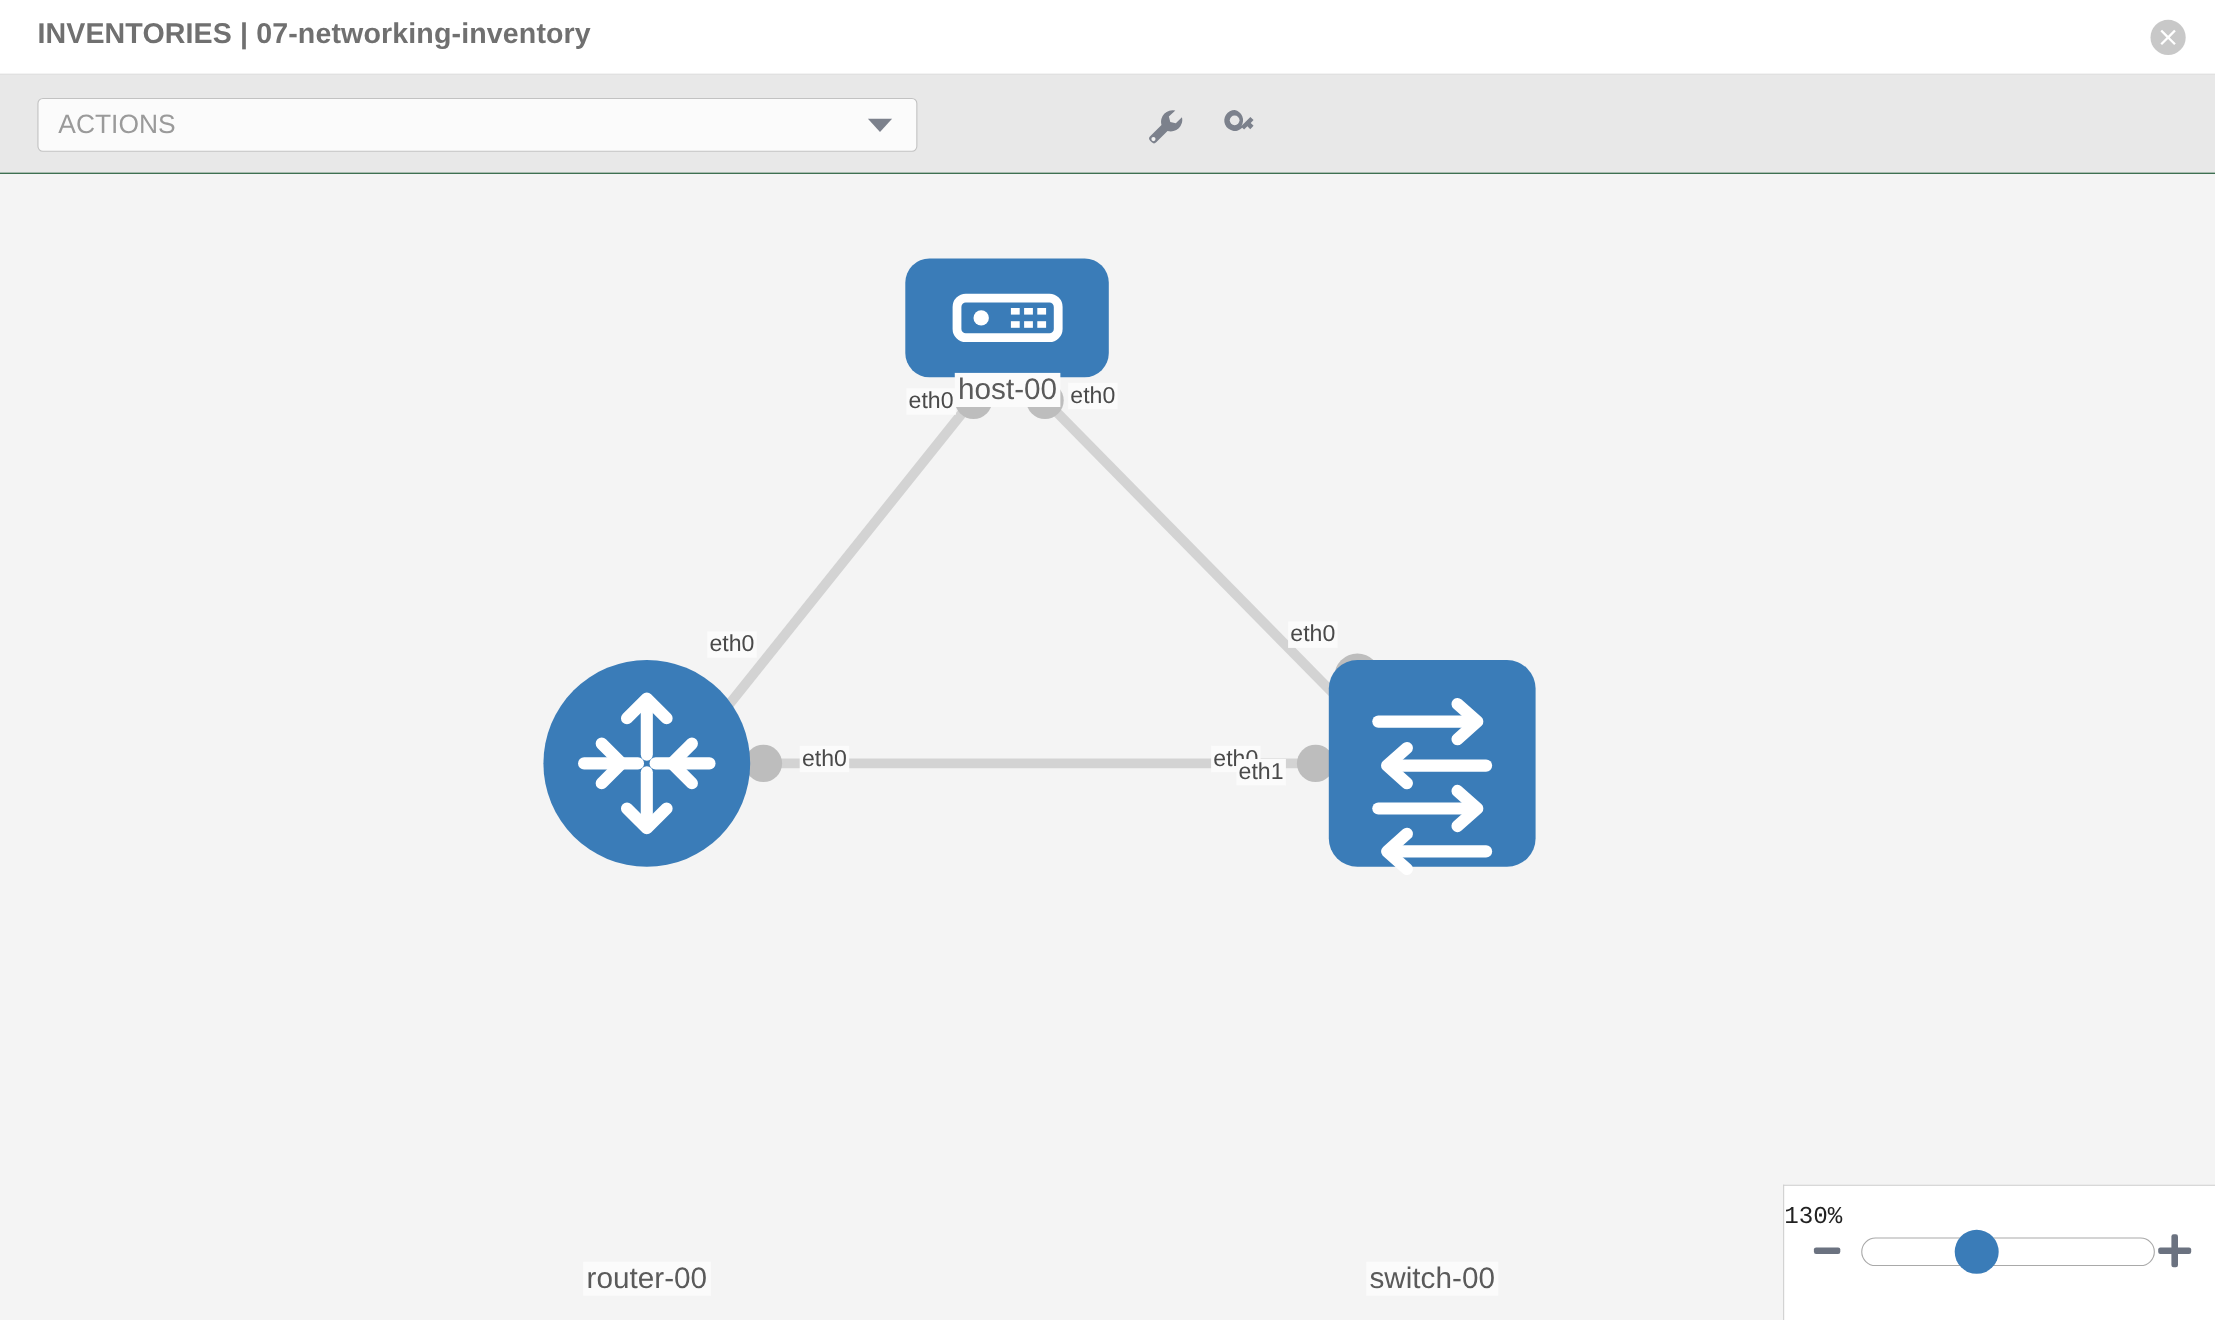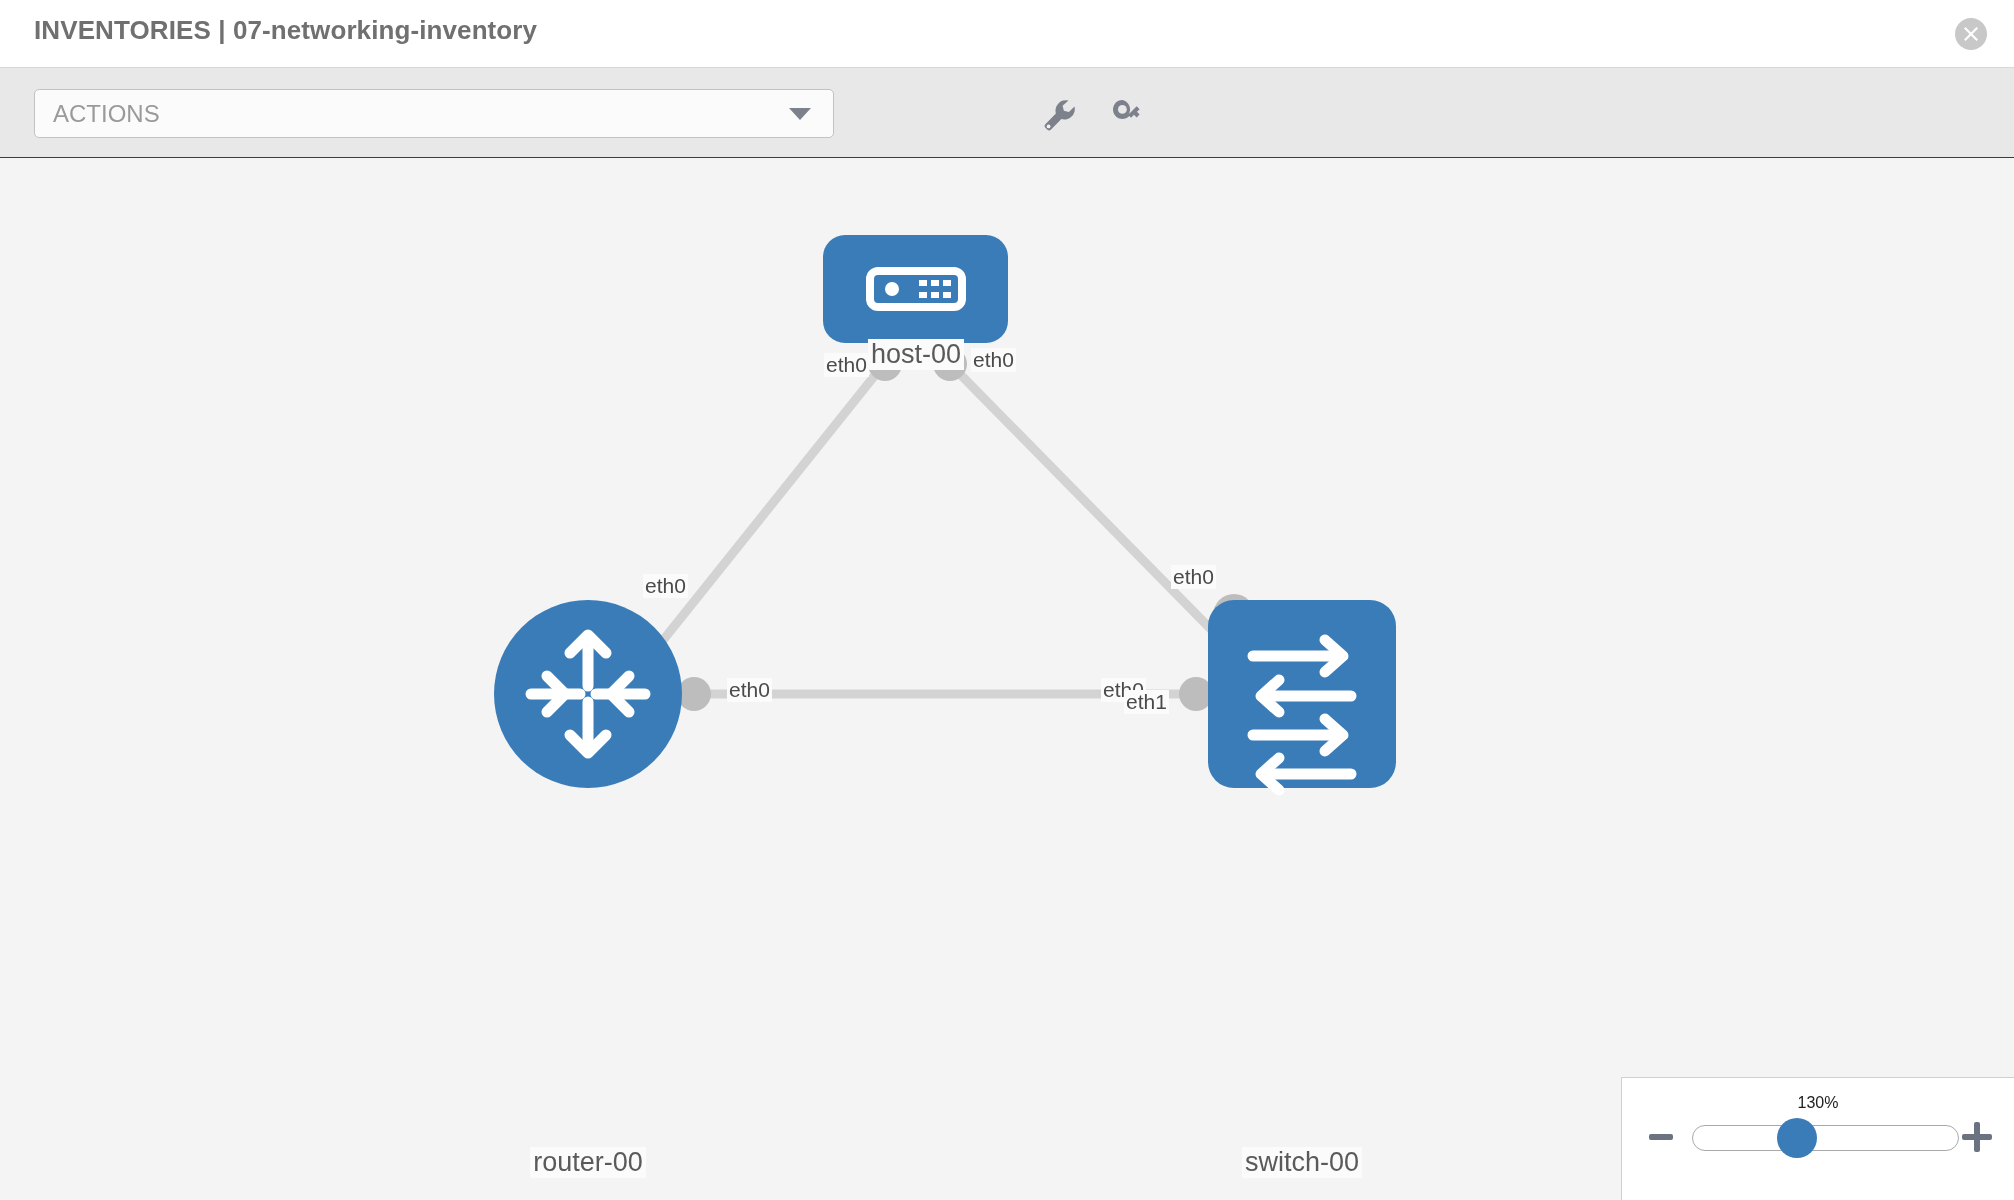--- a/index.html
+++ b/index.html
@@ -99,22 +99,21 @@
   
   #zoom-widget {
     position: absolute; left: 1621px; top: 1077px;
     width: 393px; height: 123px;
     background: #ffffff;
     border-top: 1px solid #cfcfcf;
     border-left: 1px solid #cfcfcf;
   }
   #zoom-pct {
     position: absolute; left: 0; right: 0; top: 16px;
-    text-align: center;
-    font-size: 16px; color: #222;
+    font-size: 22px; color: #222; font-family: Liberation Mono, monospace;
   }
   #zoom-minus {
     position: absolute; left: 27px; top: 56px;
     width: 24px; height: 6px; border-radius: 2px;
     background: #6b7280; cursor: pointer;
   }
   #zoom-plus {
     position: absolute; right: 22px; top: 44px;
     width: 30px; height: 30px; cursor: pointer;
   }

